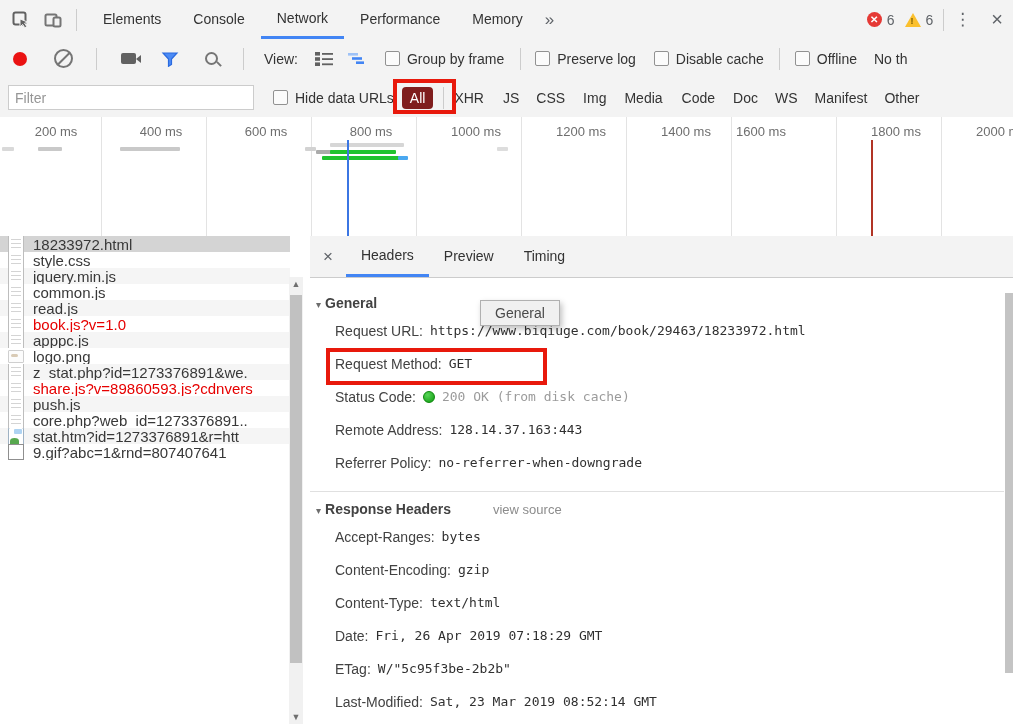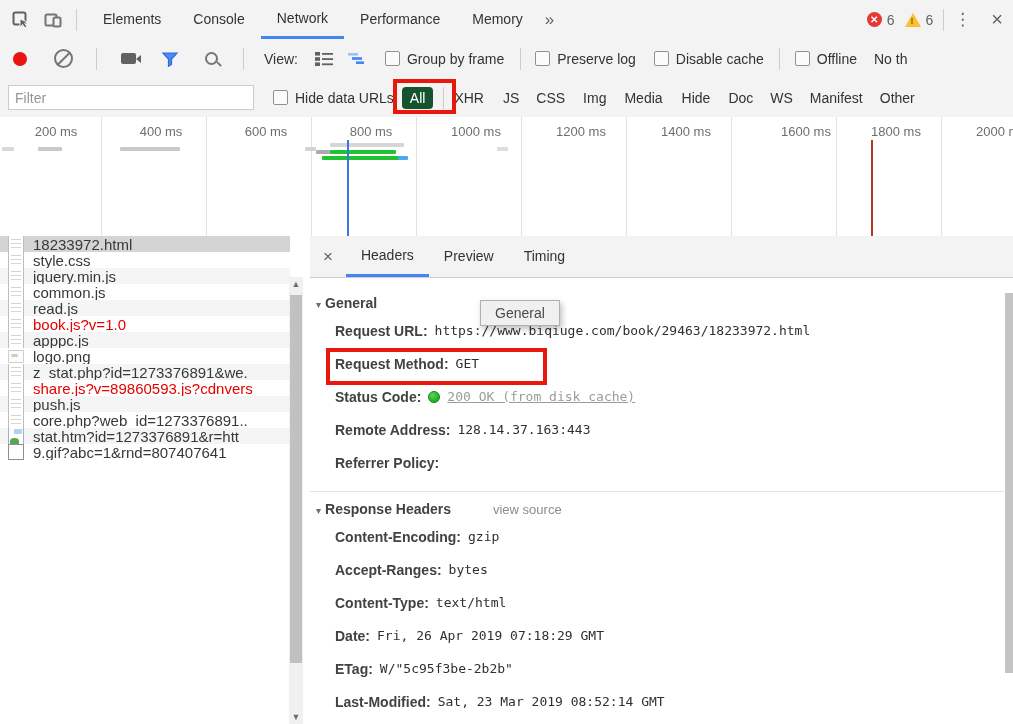--- a/index.html
+++ b/index.html
@@ -39,21 +39,21 @@
   .tlabel { font-size:14px; color:#333; flex:none; }
   .cb { width:13px; height:13px; border:1px solid #919191; border-radius:2px; background:#fbfbfb; flex:none; }
 
   
   #filterbar { top:78px; height:39px; border-bottom:1px solid #ccc; }
   #filter-input { width:232px; height:23px; margin-left:8px; border:1px solid #ccc; font-size:14px; padding:0 6px;
                   font-family:"Liberation Sans",sans-serif; color:#333; outline:none; }
   #filter-input::placeholder { color:#969696; }
   .ftype { font-size:14px; color:#333; flex:none; }
   .pill-wrap { position:relative; flex:none; margin:0 10px 0 8px; }
-  .pill { background:#14532d; color:#fff; font-size:14px; padding:3px 8px; border-radius:4px; }
+  .pill { background:#7f1d1d; color:#fff; font-size:14px; padding:3px 8px; border-radius:4px; }
   .anno1 { position:absolute; left:-9px; top:-10px; width:47px; height:27px; padding:0 4px; border:4px solid #e8190c; z-index:30; }
 
   
   #overview { position:absolute; left:0; top:117px; width:1013px; height:119px; background:#fff; border-bottom:1px solid #b9b9b9; overflow:hidden; }
   .gridline { position:absolute; top:0; width:1px; height:119px; background:#e3e3e3; }
   .ticklabel { position:absolute; top:7px; width:84px; text-align:center; font-size:13px; color:#6e6e6e; }
   .ovbar { position:absolute; height:4px; border-radius:1px; }
   .vline-blue { position:absolute; left:347px; top:23px; width:2px; height:96px; background:#3b76e3; }
   .vline-red  { position:absolute; left:871px; top:23px; width:2px; height:96px; background:#b13425; }
 
@@ -84,23 +84,23 @@
   
   #details { position:absolute; left:310px; top:236px; width:703px; height:488px; background:#fff; }
   #dtabs { height:41px; background:#f3f3f3; border-bottom:1px solid #ccc; display:flex; align-items:center; }
   .dclose { font-size:17px; color:#5f6368; padding:0 13px 0 13px; }
   .dtab { padding:0 15px; height:41px; line-height:41px; font-size:14px; color:#333; flex:none; }
   .dtab.active { height:38px; line-height:38px; border-bottom:3px solid #4285f4;text-align:right; }
   #dcontent { position:absolute; left:0; top:42px; right:9px; bottom:0; overflow:hidden; }
   .sec-head { margin:14px 0 0 6px; height:22px; line-height:22px; font-size:14px; font-weight:bold; color:#424242; }
   .sec-head .tri { color:#6d6d6d; font-size:10px; margin-right:4px; font-weight:normal; }
   .hrow { position:relative; margin-left:25px; height:33px; display:flex; align-items:center; }
-  .hkey { font-size:14px; font-weight:bold; color:#424242; margin-right:7px; white-space:nowrap; }
+  .hkey { font-size:14px; font-weight:normal; color:#424242; margin-right:7px; white-space:nowrap; }
   .hval { font-size:13px; font-family:"DejaVu Sans Mono", monospace; color:#303030; white-space:nowrap; }
-  .hval.muted { color:#9b9b9b;text-decoration:underline; }
+  .hval.muted { color:#9b9b9b; }
   .greendot { width:10px; height:10px; border-radius:50%; flex:none; margin-right:7px;
     background:radial-gradient(circle at 35% 30%, #58d658, #0f9a0f); border:1px solid #0c870c; }
   .sec-sep { margin-top:12px; border-top:1px solid #e0e0e0; }
   .viewsrc { font-size:13px; font-weight:normal; color:#8c8c8c; margin-left:38px; }
   .anno2 { position:absolute; left:-9px; top:1px; width:213px; height:29px; border:4px solid #e8190c; z-index:30; }
   #tooltip { position:absolute; left:170px; top:64px; background:#f0f0f0; border:1px solid #b0b0b0; padding:4px 14px;
              font-size:14px; color:#4a4a4a; box-shadow:2px 3px 6px rgba(0,0,0,0.25); z-index:20; }
   #dscroll-thumb { position:absolute; right:0; top:57px; width:8px; height:380px; background:#c4c4c4; }
 </style>
 </head>
@@ -190,21 +190,21 @@
   <span class="pill-wrap">
     <span class="pill">All</span>
     <span class="anno1"></span>
   </span>
   <span class="vdiv"></span>
   <span class="ftype" style="margin-left:10px">XHR</span>
   <span class="ftype" style="margin-left:19px">JS</span>
   <span class="ftype" style="margin-left:17px">CSS</span>
   <span class="ftype" style="margin-left:18px">Img</span>
   <span class="ftype" style="margin-left:18px">Media</span>
-  <span class="ftype" style="margin-left:19px">Hide</span>
+  <span class="ftype" style="margin-left:19px">Code</span>
   <span class="ftype" style="margin-left:18px">Doc</span>
   <span class="ftype" style="margin-left:17px">WS</span>
   <span class="ftype" style="margin-left:17px">Manifest</span>
   <span class="ftype" style="margin-left:17px">Other</span>
 </div>
 
 <div id="overview">
   <div class="gridline" style="left:101px"></div>
   <div class="gridline" style="left:206px"></div>
   <div class="gridline" style="left:311px"></div>
@@ -214,21 +214,21 @@
   <div class="gridline" style="left:731px"></div>
   <div class="gridline" style="left:836px"></div>
   <div class="gridline" style="left:941px"></div>
   <div class="ticklabel" style="left:14px">200 ms</div>
   <div class="ticklabel" style="left:119px">400 ms</div>
   <div class="ticklabel" style="left:224px">600 ms</div>
   <div class="ticklabel" style="left:329px">800 ms</div>
   <div class="ticklabel" style="left:434px">1000 ms</div>
   <div class="ticklabel" style="left:539px">1200 ms</div>
   <div class="ticklabel" style="left:644px">1400 ms</div>
-  <div class="ticklabel" style="left:764px">1600 ms</div>
+  <div class="ticklabel" style="left:719px">1600 ms</div>
   <div class="ticklabel" style="left:854px">1800 ms</div>
   <div class="ticklabel" style="left:959px">2000 ms</div>
 
   <div class="ovbar" style="left:2px;   top:30px; width:12px; background:#d9d9d9"></div>
   <div class="ovbar" style="left:38px;  top:30px; width:24px; background:#c9c9c9"></div>
   <div class="ovbar" style="left:120px; top:30px; width:60px; background:#c9c9c9"></div>
   <div class="ovbar" style="left:305px; top:30px; width:11px; background:#d2d2d2"></div>
   <div class="ovbar" style="left:497px; top:30px; width:11px; background:#dddddd"></div>
   <div class="ovbar" style="left:330px; top:26px; width:74px; background:#d6d6d6"></div>
   <div class="ovbar" style="left:316px; top:33px; width:16px; background:#ababab"></div>
@@ -331,36 +331,37 @@
       <span class="hkey">Status Code:</span>
       <span class="greendot"></span>
       <span class="hval muted">200 OK (from disk cache)</span>
     </div>
     <div class="hrow">
       <span class="hkey">Remote Address:</span>
       <span class="hval">128.14.37.163:443</span>
     </div>
     <div class="hrow">
       <span class="hkey">Referrer Policy:</span>
+      <span class="hval">no-referrer-when-downgrade</span>
     </div>
 
     <div class="sec-sep"></div>
     <div class="sec-head" style="margin-top:6px">
       <span class="tri">▾</span><span>Response Headers</span>
       <span class="viewsrc">view source</span>
     </div>
     <div class="hrow">
+      <span class="hkey">Accept-Ranges:</span>
+      <span class="hval">bytes</span>
+    </div>
+    <div class="hrow">
       <span class="hkey">Content-Encoding:</span>
       <span class="hval">gzip</span>
     </div>
     <div class="hrow">
-      <span class="hkey">Accept-Ranges:</span>
-      <span class="hval">bytes</span>
-    </div>
-    <div class="hrow">
       <span class="hkey">Content-Type:</span>
       <span class="hval">text/html</span>
     </div>
     <div class="hrow">
       <span class="hkey">Date:</span>
       <span class="hval">Fri, 26 Apr 2019 07:18:29 GMT</span>
     </div>
     <div class="hrow">
       <span class="hkey">ETag:</span>
       <span class="hval">W/"5c95f3be-2b2b"</span>

